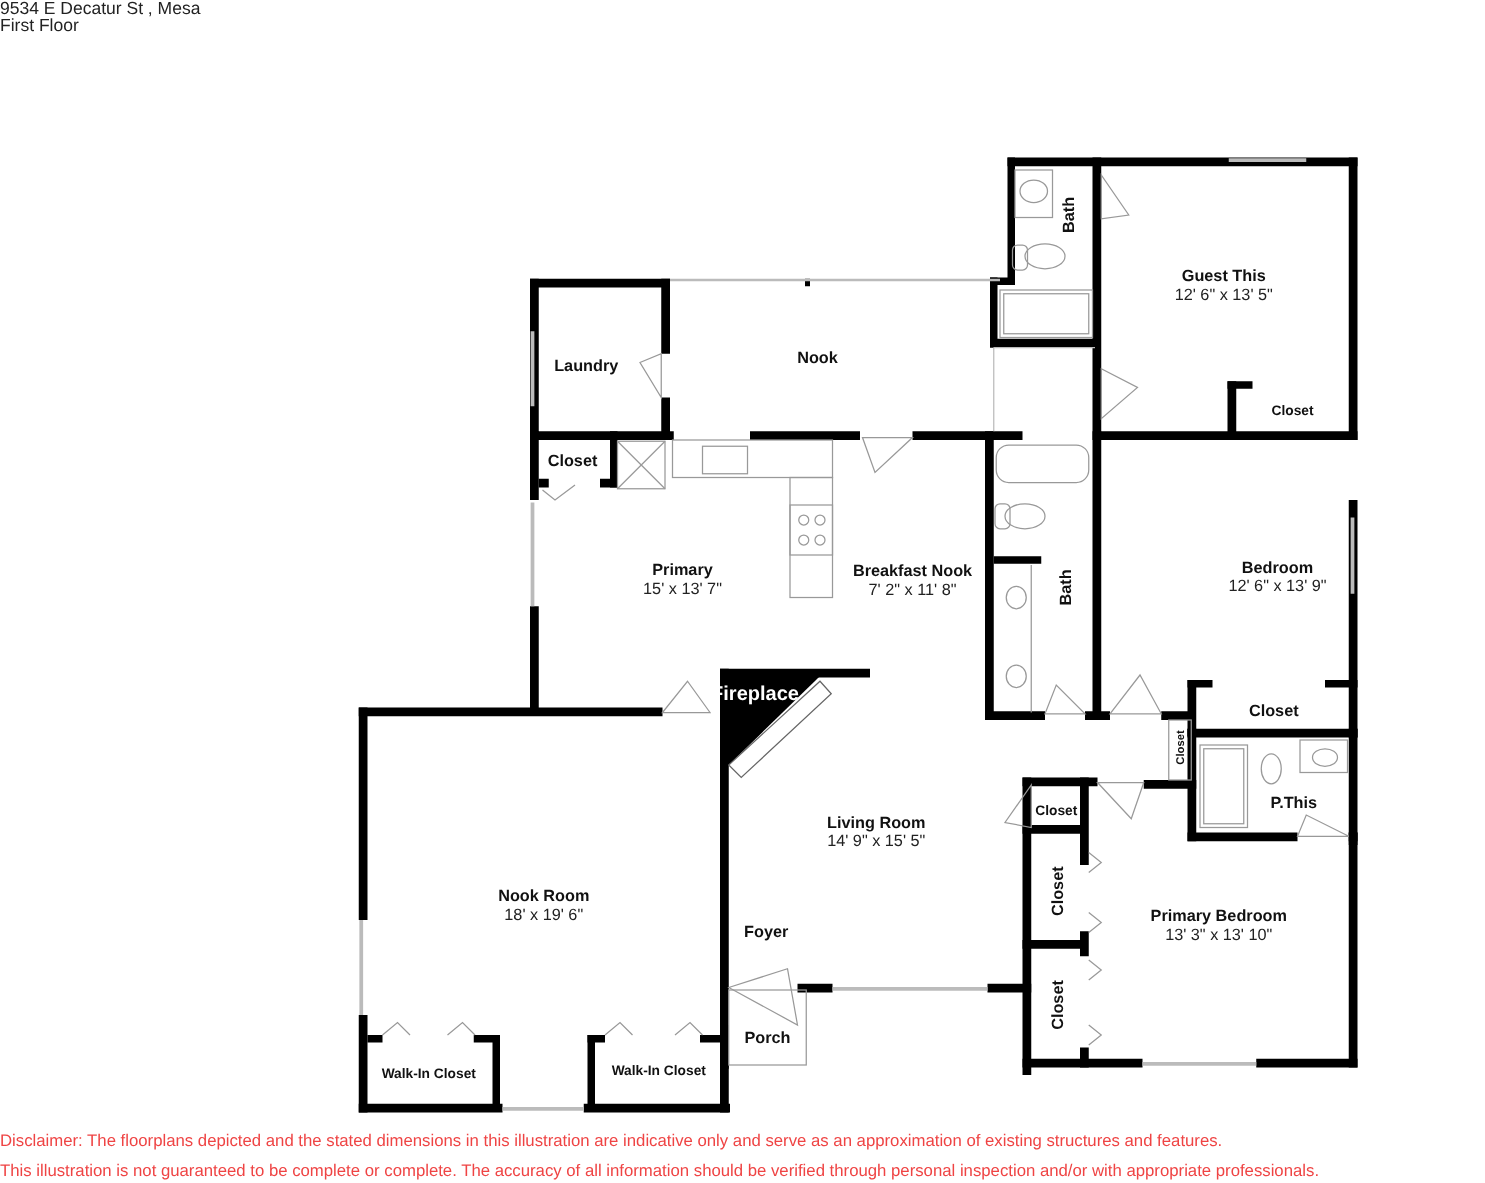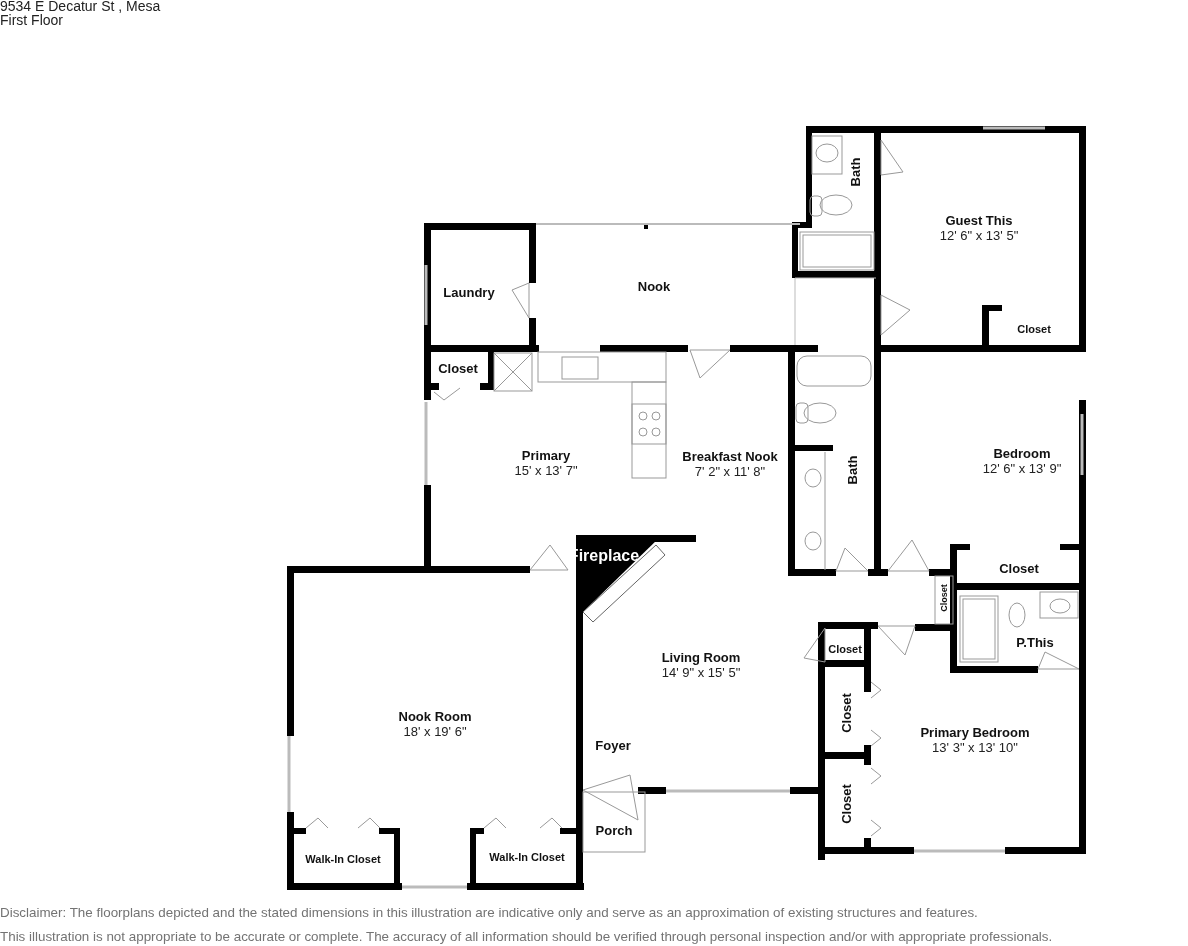--- a/index.html
+++ b/index.html
@@ -9,21 +9,21 @@
     .hdr.addr { top: -2px; }
     .hdr.floor { top: 12px; text-align: center; }
     .plan { position: absolute; left: 0; top: 0; width: 1188px; height: 946px; }
     .lbl { position: absolute; text-align: center; white-space: nowrap; transform: translate(-50%, -50%); }
     .lbl .n { font-weight: bold; font-size: 13px; color: #111; display: block; }
     .lbl .d { font-size: 13px; color: #222; display: block; }
     .lbl.small .n { font-size: 11px; }
     .lbl.tiny .n { font-size: 9px; }
     .lbl.vert { transform: translate(-50%, -50%) rotate(-90deg); }
     .lbl.fire .n { color: #fff; font-size: 16px; }
-    .disc { position: absolute; left: 0; font-size: 13.4px; color: #737373; white-space: nowrap; }
+    .disc { position: absolute; left: 0; font-size: 13.4px; color: #ef4444; white-space: nowrap; }
     .disc.l1 { top: 905px; }
     .disc.l2 { top: 929px; }
   </style>
 </head>
 <body>
 
 <div class="hdr addr">9534 E Decatur St , Mesa</div>
 <div class="hdr floor">First Floor</div>
 
 <svg class="plan" viewBox="0 0 1188 946" xmlns="http://www.w3.org/2000/svg">
@@ -255,13 +255,13 @@
   <span class="n">Walk-In Closet</span>
 </div>
 <div class="lbl" style="left:613px;top:745px;">
   <span class="n">Foyer</span>
 </div>
 <div class="lbl" style="left:614px;top:830px;">
   <span class="n">Porch</span>
 </div>
 
 <div class="disc l1">Disclaimer: The floorplans depicted and the stated dimensions in this illustration are indicative only and serve as an approximation of existing structures and features.</div>
-<div class="disc l2">This illustration is not appropriate to be accurate or complete. The accuracy of all information should be verified through personal inspection and/or with appropriate professionals.</div>
+<div class="disc l2">This illustration is not guaranteed to be complete or complete. The accuracy of all information should be verified through personal inspection and/or with appropriate professionals.</div>
 
 </body></html>

